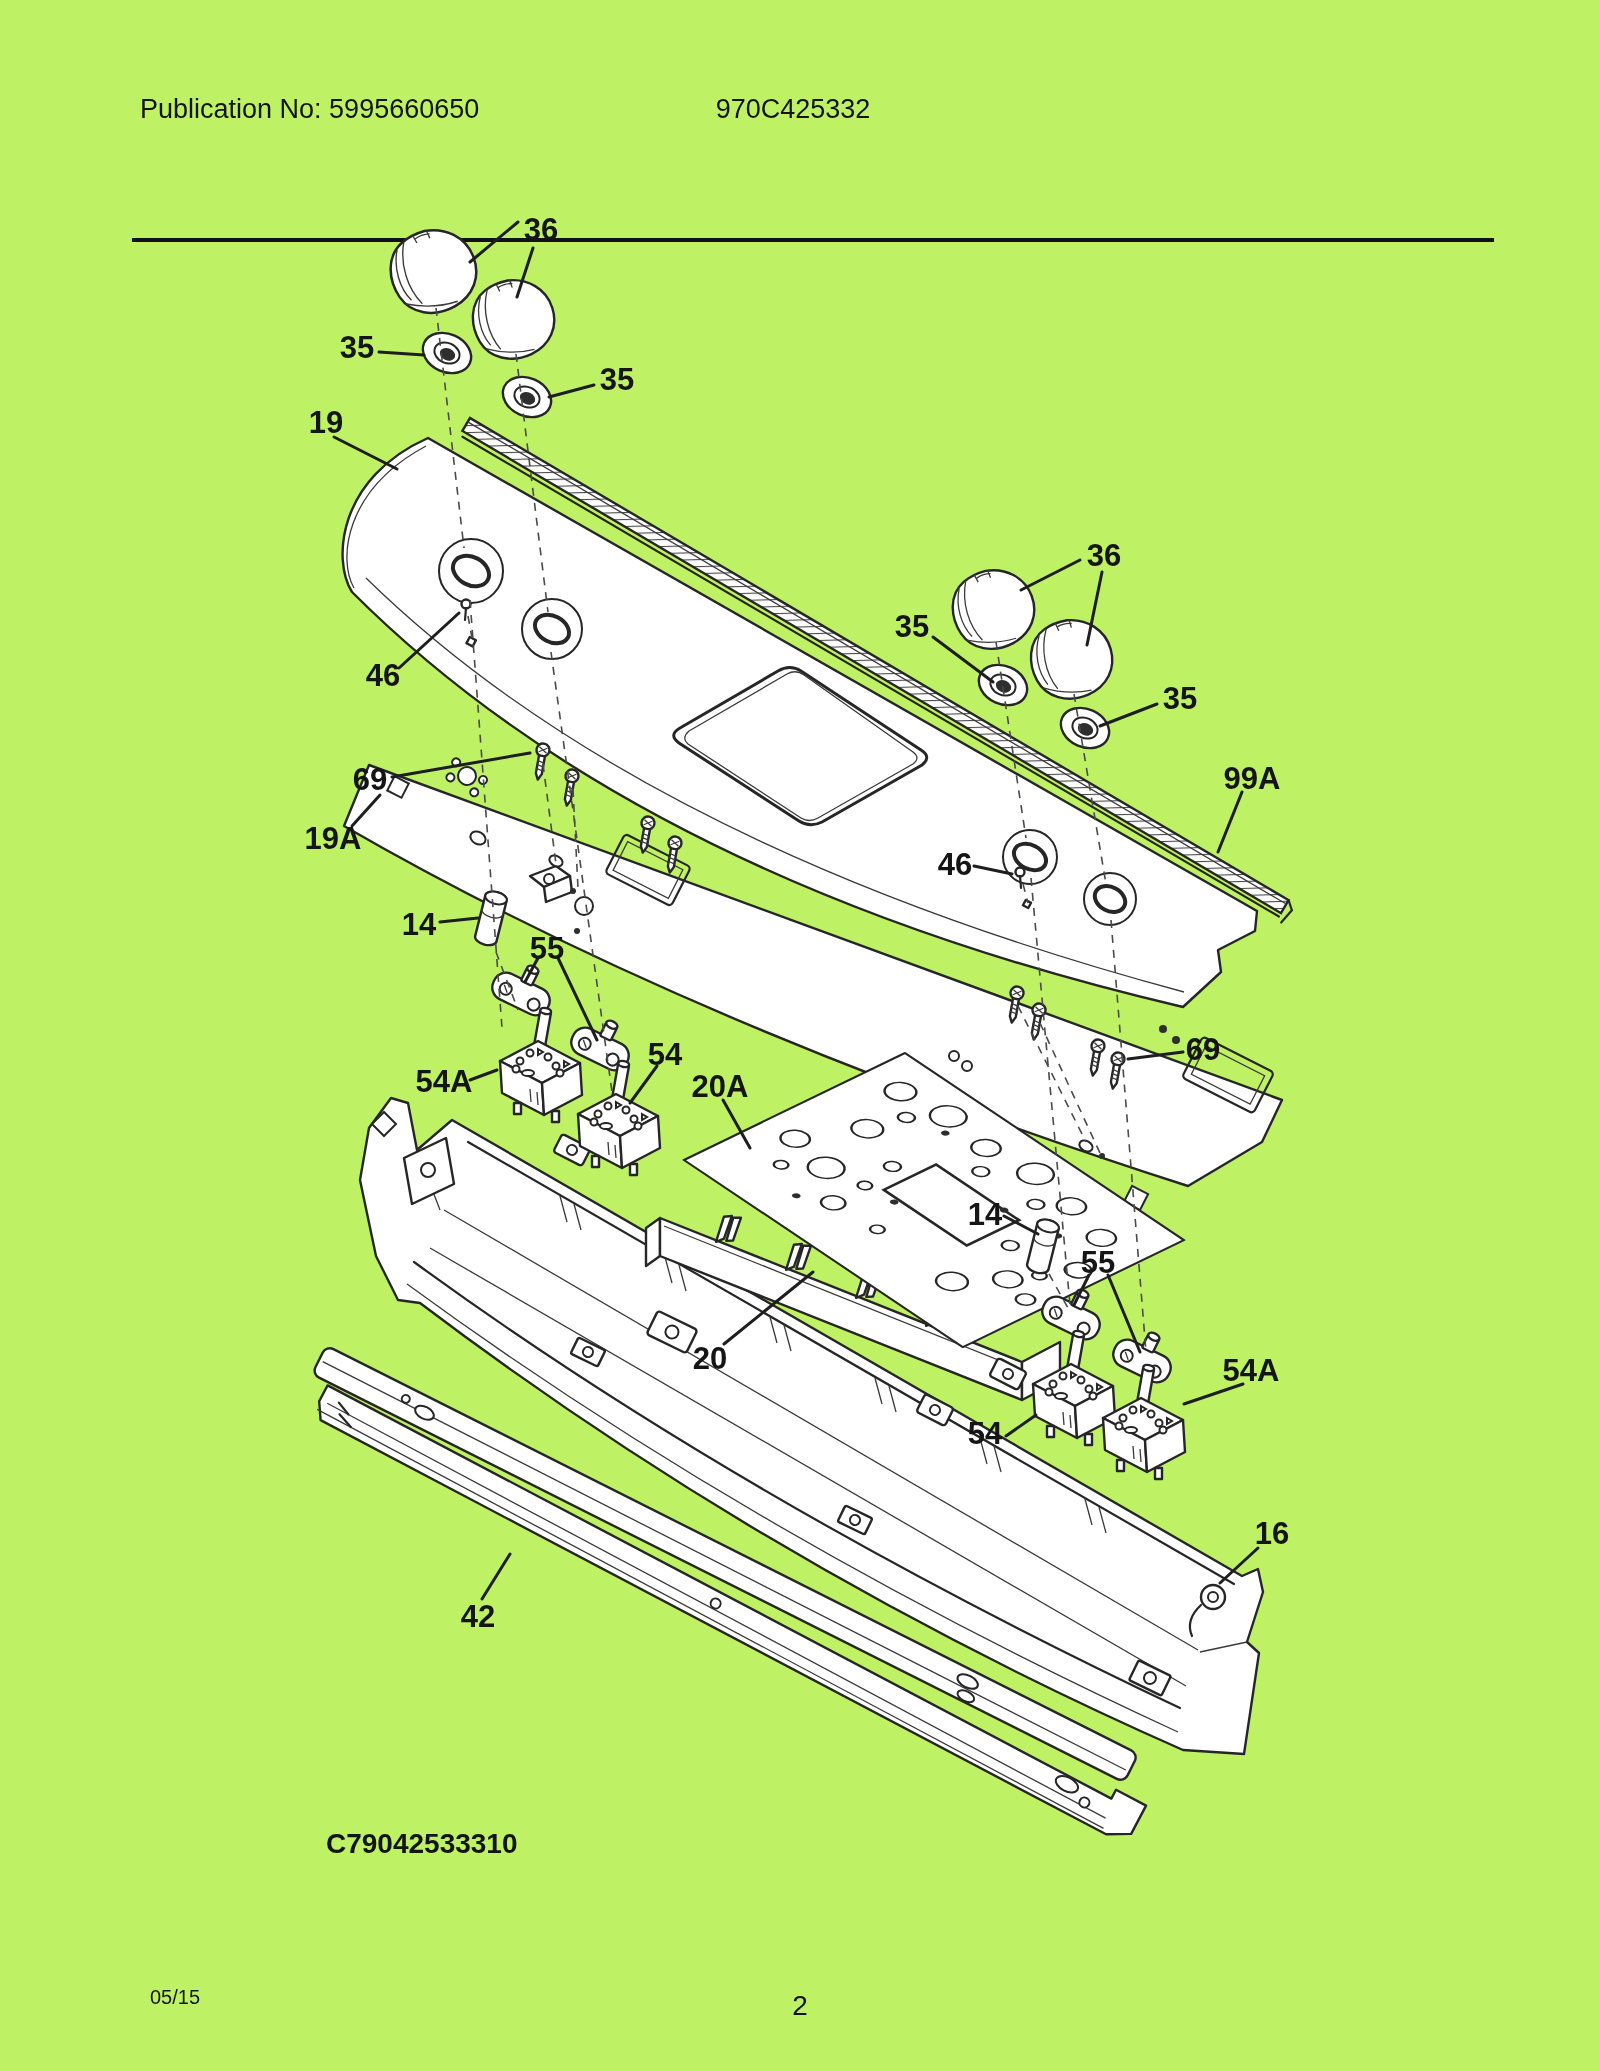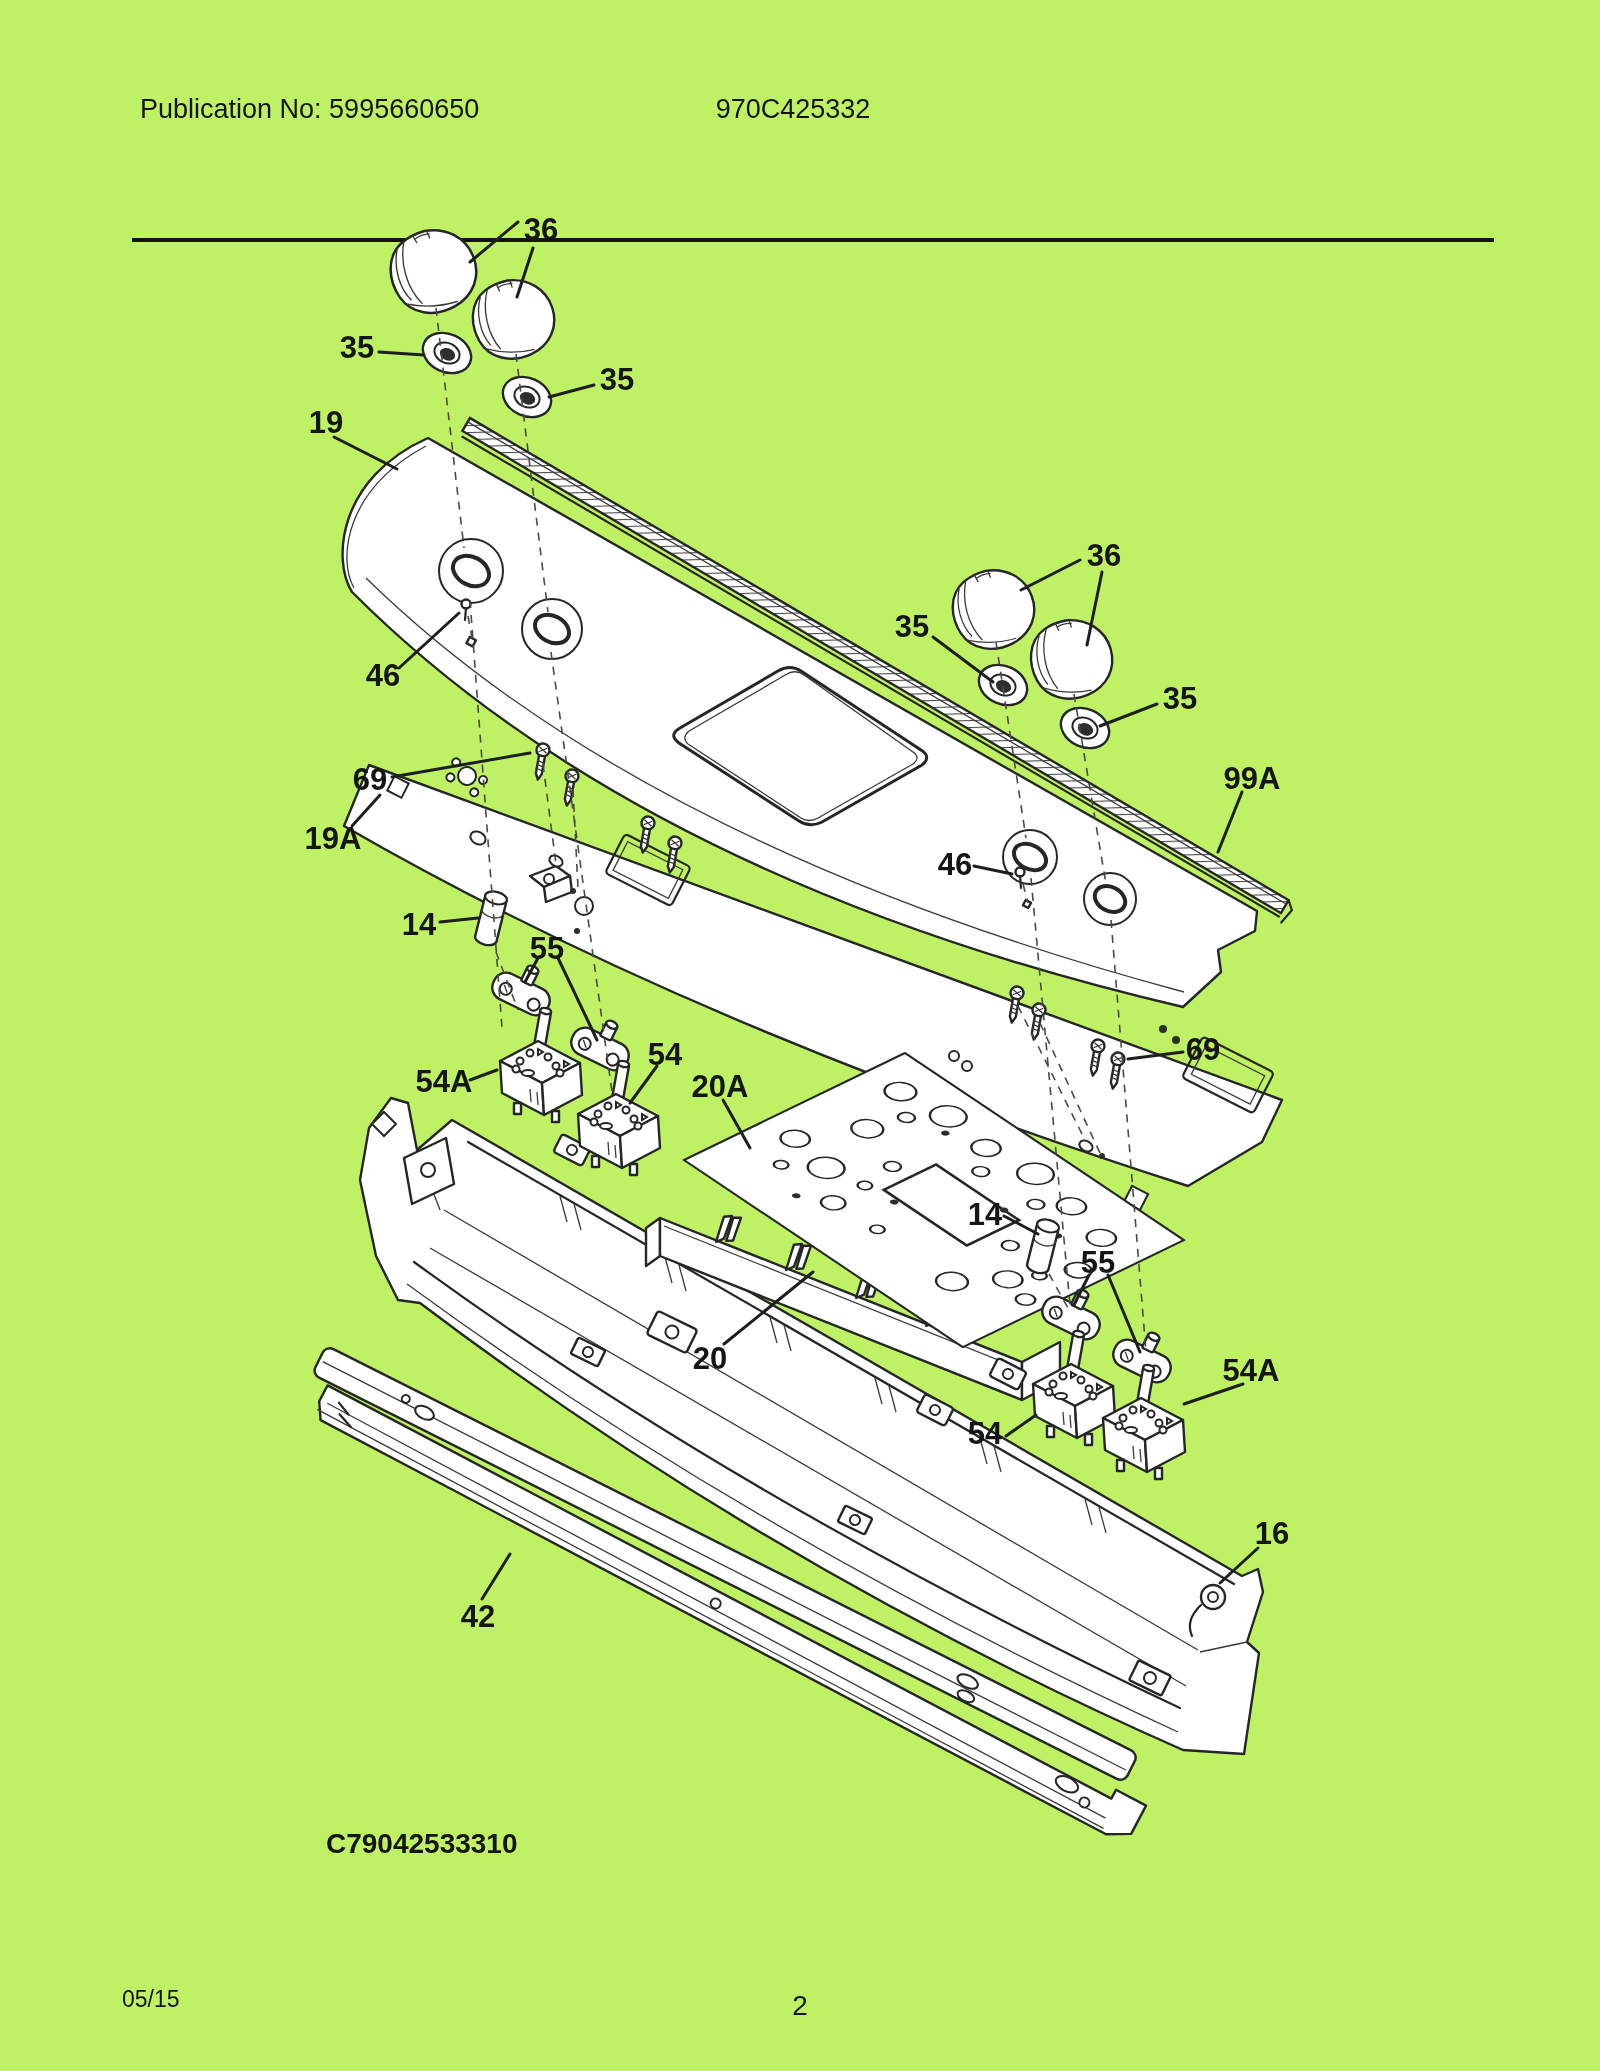--- a/index.html
+++ b/index.html
@@ -3,21 +3,21 @@
 <meta charset="utf-8">
 <style>
   html,body{margin:0;padding:0;background:#888;}
   #page{position:relative;width:1600px;height:2071px;background:#bef264;
         font-family:"Liberation Sans",sans-serif;color:#141414;overflow:hidden;}
   .hdr-pub{position:absolute;left:140px;top:94px;font-size:27px;}
   .hdr-model{position:absolute;left:0;right:14px;top:94px;text-align:center;font-size:27px;}
   .page-title{position:absolute;left:0;right:0;top:176px;text-align:center;font-size:35px;font-weight:700;letter-spacing:.5px;}
   .title-rule{position:absolute;left:132px;width:1362px;top:238px;height:4px;background:#111;}
   .diagram-code{position:absolute;left:326px;top:1828px;font-size:28px;font-weight:700;}
-  .ftr-date{position:absolute;left:122px;top:1986px;font-size:23px;}
+  .ftr-date{position:absolute;left:150px;top:1986px;font-size:20px;}
   .ftr-page{position:absolute;left:0;right:0;top:1990px;text-align:center;font-size:28px;}
   svg#diagram-svg{position:absolute;left:0;top:0;}
   .part{fill:#fff;stroke:#262626;stroke-width:2.4px;stroke-linejoin:round;}
   .ln2{stroke:#262626;stroke-width:2.2px;fill:none;stroke-linecap:round;}
   .ln3{stroke:#262626;stroke-width:3px;fill:none;stroke-linecap:round;}
   .ln1{stroke:#3a3a3a;stroke-width:1.3px;fill:none;}
   .lnd{stroke:#4a4a4a;stroke-width:1.6px;fill:none;stroke-dasharray:8 7;}
   .hole{fill:#fff;stroke:#262626;stroke-width:2px;}
   .holethick{fill:none;stroke:#262626;stroke-width:4px;}
   .dark{fill:#2e2e2e;stroke:none;}

